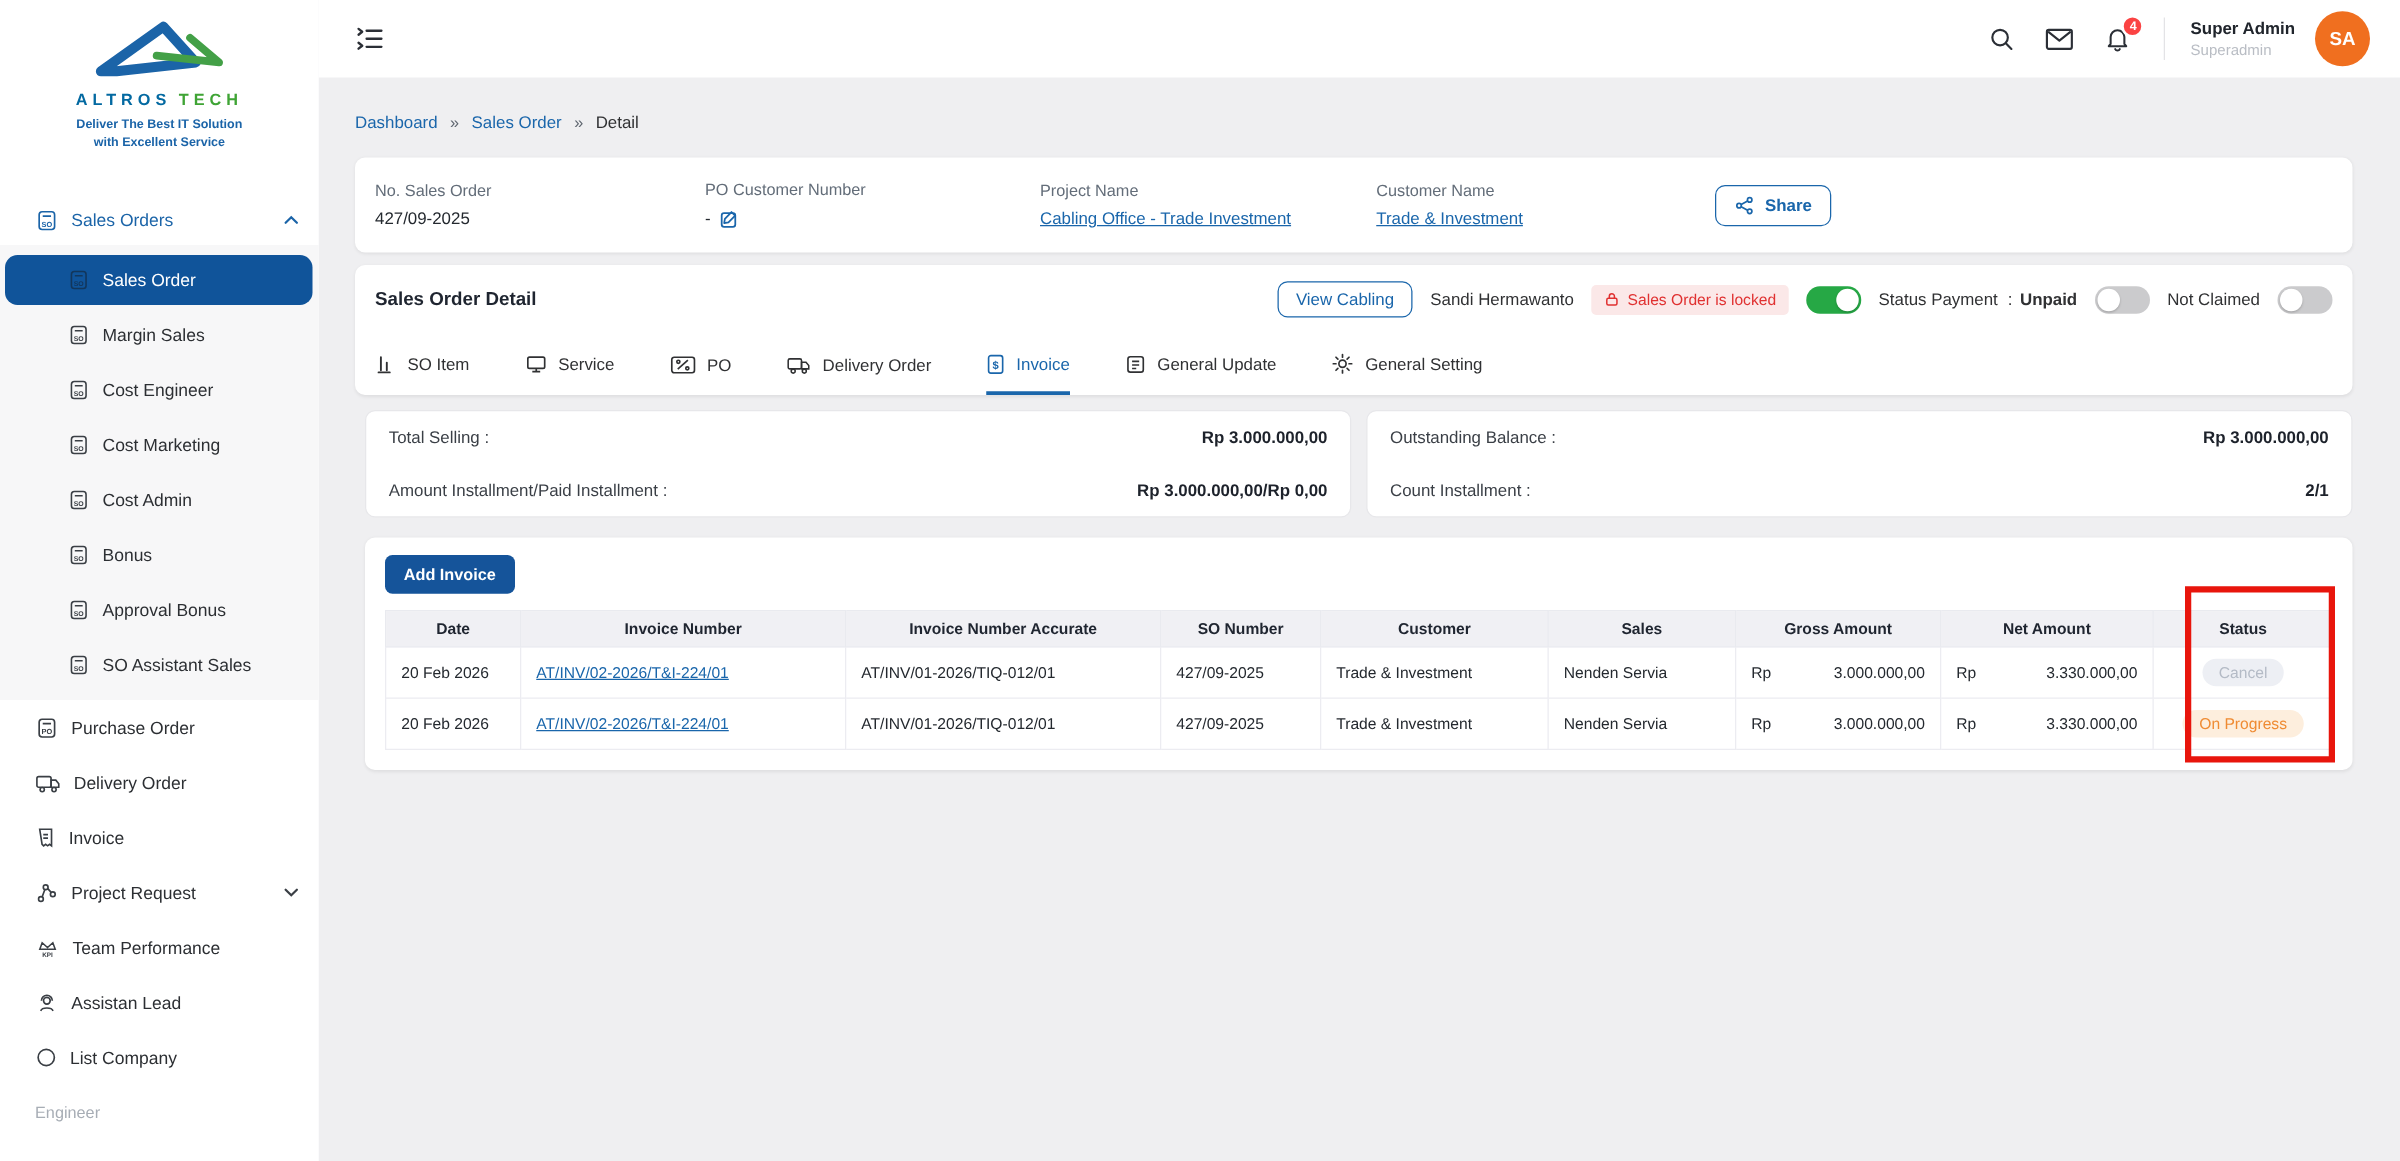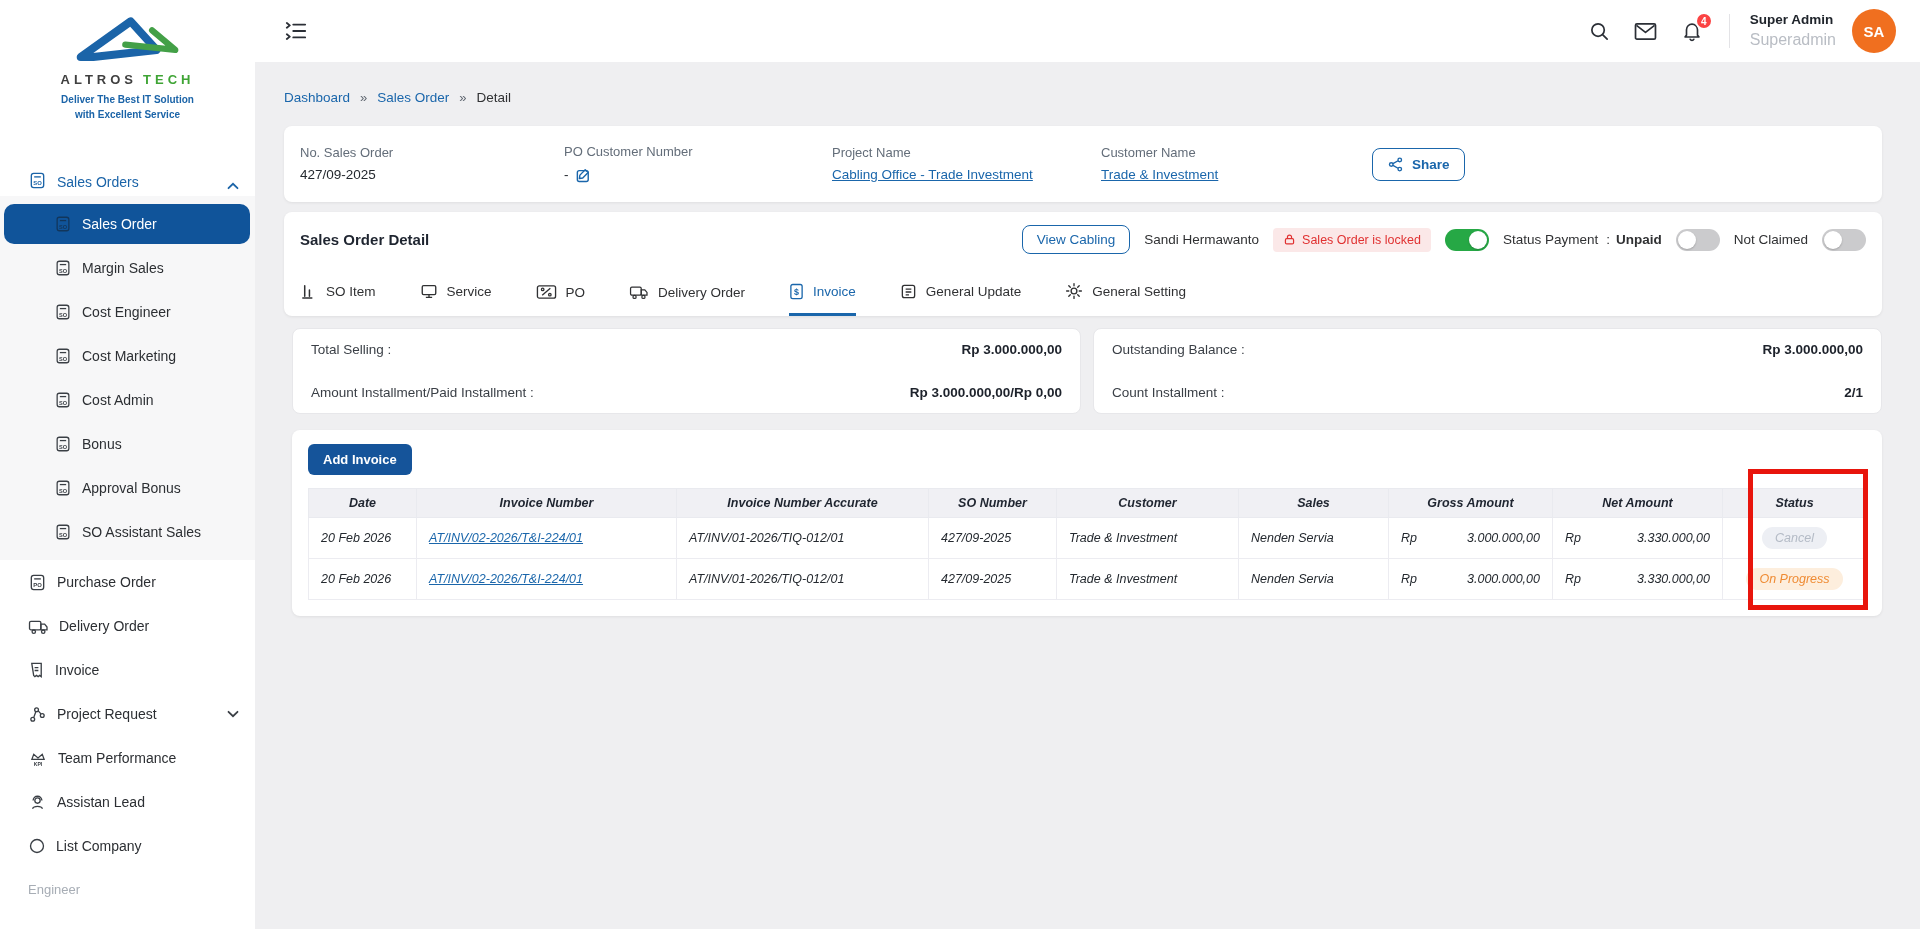--- a/index.html
+++ b/index.html
@@ -12,44 +12,44 @@
     position:relative;
     font-size:13px;
   }
   svg { display:block; }
 
   
   .sidebar { position:absolute; left:0; top:0; width:255px; height:929px; background:#ffffff; z-index:5; }
   .logo-block { padding-top:12px; text-align:center; }
   .logo-block svg { margin:0 auto; }
   .wordmark { font-weight:bold; font-size:13px; letter-spacing:4px; margin-top:2px; }
-  .wordmark .blue { color:#404040; }
+  .wordmark .blue { color:#0369a1; }
   .wordmark .green { color:#3fa435; margin-left:6px; }
   .tagline { color:#1b64a8; font-weight:bold; font-size:10px; line-height:1.45; margin-top:6px; }
 
-  .group-header { margin-top:40px; height:28px; display:flex; align-items:flex-end; padding:0 16px 0 28px; color:#1b64a8; font-size:14px; cursor:pointer; }
+  .group-header { margin-top:40px; height:28px; display:flex; align-items:center; padding:0 16px 0 28px; color:#1b64a8; font-size:14px; cursor:pointer; }
   .group-header .gh-label { margin-left:10px; flex:1; }
   .subgroup { background:#f7f7f8; padding:6px 0 6px 0; margin-top:6px; }
   .side-item { height:44px; display:flex; align-items:center; padding:0 16px 0 28px; font-size:14px; color:#2c2f33; cursor:pointer; }
   .side-item .lbl { margin-left:10px; flex:1; }
   .side-item.sub { padding-left:54px; }
   .side-item.active-pill { height:40px; margin:2px 5px 2px 4px; background:#10549a; border-radius:10px; color:#ffffff; padding-left:50px; }
   .side-item.active-pill .icon { color:rgba(20,30,40,0.55); }
   .icon { color:#3a3f45; flex:0 0 auto; }
   .section-label { margin-top:14px; padding-left:28px; color:#a7adb5; font-size:13px; }
 
   
   .topbar { position:absolute; left:255px; top:0; width:1665px; height:62px; background:#ffffff; display:flex; align-items:center; padding:0 24px 0 30px; z-index:4; }
   .tb-right { margin-left:auto; display:flex; align-items:center; }
   .tb-icon { color:#2b2f36; margin-left:24px; cursor:pointer; position:relative; }
   .badge { position:absolute; top:-8px; right:-10px; background:#fb4343; color:#fff; font-size:10px; font-weight:bold; min-width:18px; height:18px; border-radius:9px; display:flex; align-items:center; justify-content:center; border:2px solid #fff; padding:0 3px; }
   .tb-divider { width:1px; height:34px; background:#e3e3e6; margin:0 20px 0 26px; }
   .user-block { text-align:left; line-height:1.35; }
   .user-name { font-weight:bold; font-size:13.5px; color:#20252c; }
-  .user-role { font-size:16px; color:#b9bdc4; }
+  .user-role { font-size:12px; color:#b9bdc4; }
   .avatar { width:44px; height:44px; border-radius:50%; background:#f06f1f; color:#fff; font-weight:bold; font-size:15px; display:flex; align-items:center; justify-content:center; margin-left:16px; cursor:pointer; }
 
   
   .content { position:absolute; left:255px; top:62px; width:1665px; height:867px; }
   .breadcrumb { position:absolute; left:29px; top:28px; display:flex; align-items:center; font-size:13.5px; }
   .crumb-link { color:#1a66ab; cursor:pointer; }
   .crumb-sep { color:#5f6670; margin:0 10px; font-size:13px; }
   .crumb-current { color:#303133; }
 
   .card { background:#fff; border-radius:8px; box-shadow:0 1px 3px rgba(0,0,0,0.07); }
@@ -87,21 +87,21 @@
   
   .summary-row { position:absolute; left:37px; top:266px; width:1590px; height:86px; display:flex; gap:12px; }
   .summary-card { flex:1; background:#fff; border:1px solid #e7e7ea; border-radius:8px; padding:13px 18px; display:flex; flex-direction:column; justify-content:space-between;text-align:right; }
   .sum-line { display:flex; align-items:center; justify-content:space-between; font-size:13.5px; }
   .sum-label { color:#3a3f46; }
   .sum-value { color:#1d222b; font-weight:bold; }
 
   
   .table-card { position:absolute; left:37px; top:368px; width:1590px; padding:14px 16px 16px 16px; }
   .btn-primary { background:#15549a; color:#fff; border:none; border-radius:6px; padding:8px 15px; font-size:13px; font-weight:bold; cursor:pointer; }
-  table.inv { width:100%; border-collapse:collapse; margin-top:13px; font-size:12.5px; table-layout:fixed;font-style:italic; }
+  table.inv { width:100%; border-collapse:collapse; margin-top:13px; font-size:12.5px; table-layout:fixed; }
   table.inv th { background:#f0f0f4; font-weight:bold; color:#1f2530; padding:7px 6px; border:1px solid #e9eaef; text-align:center; }
   table.inv td { padding:9px 12px; border:1px solid #ececf1; color:#24292f; background:#fff; }
   .c-date{width:108px;} .c-invno{width:260px;} .c-invacc{width:252px;} .c-sono{width:128px;}
   .c-cust{width:182px;} .c-sales{width:150px;} .c-gross{width:164px;} .c-net{width:170px;} .c-status{width:144px;}
   td.amount { padding:9px 12px; }
   .amount-wrap { display:flex; justify-content:space-between; }
   td.status-cell { text-align:center; }
   .inv-link { color:#1a66ab; text-decoration:underline; cursor:pointer; }
   .pill { display:inline-block; border-radius:12px; padding:4px 13px; font-size:12.5px; }
   .pill.cancel { background:#edeff4; color:#b4bbc6; }

